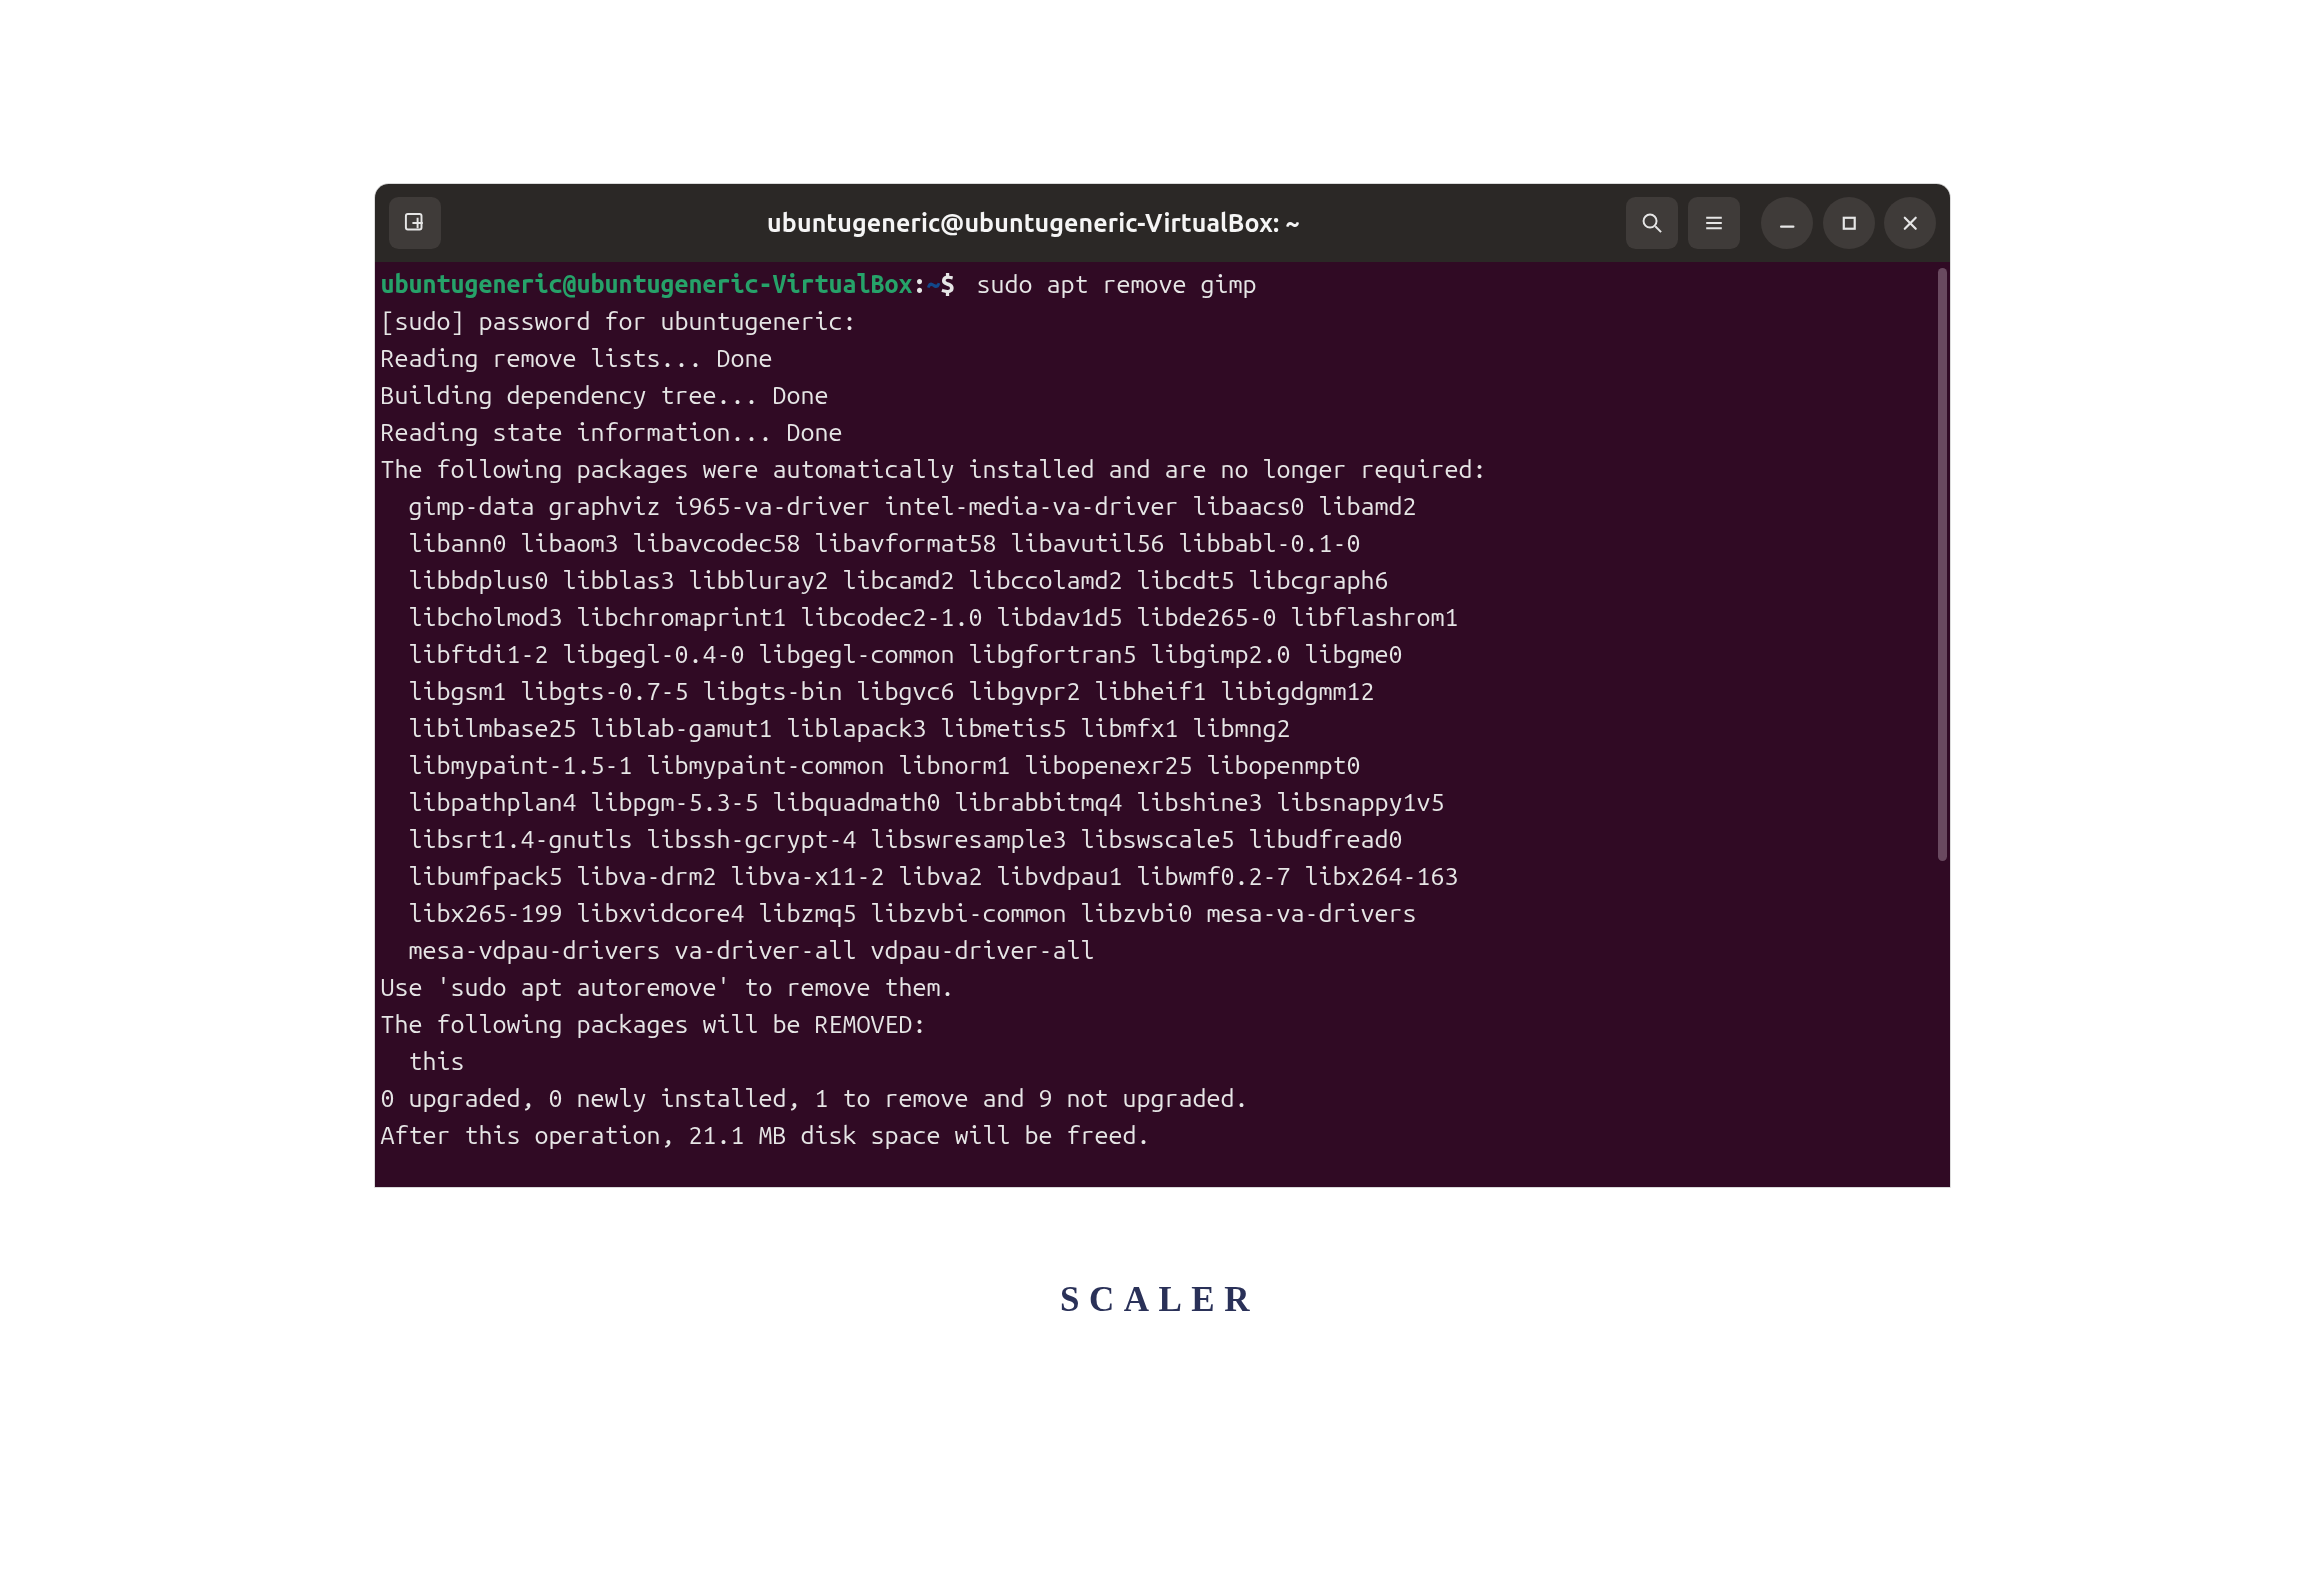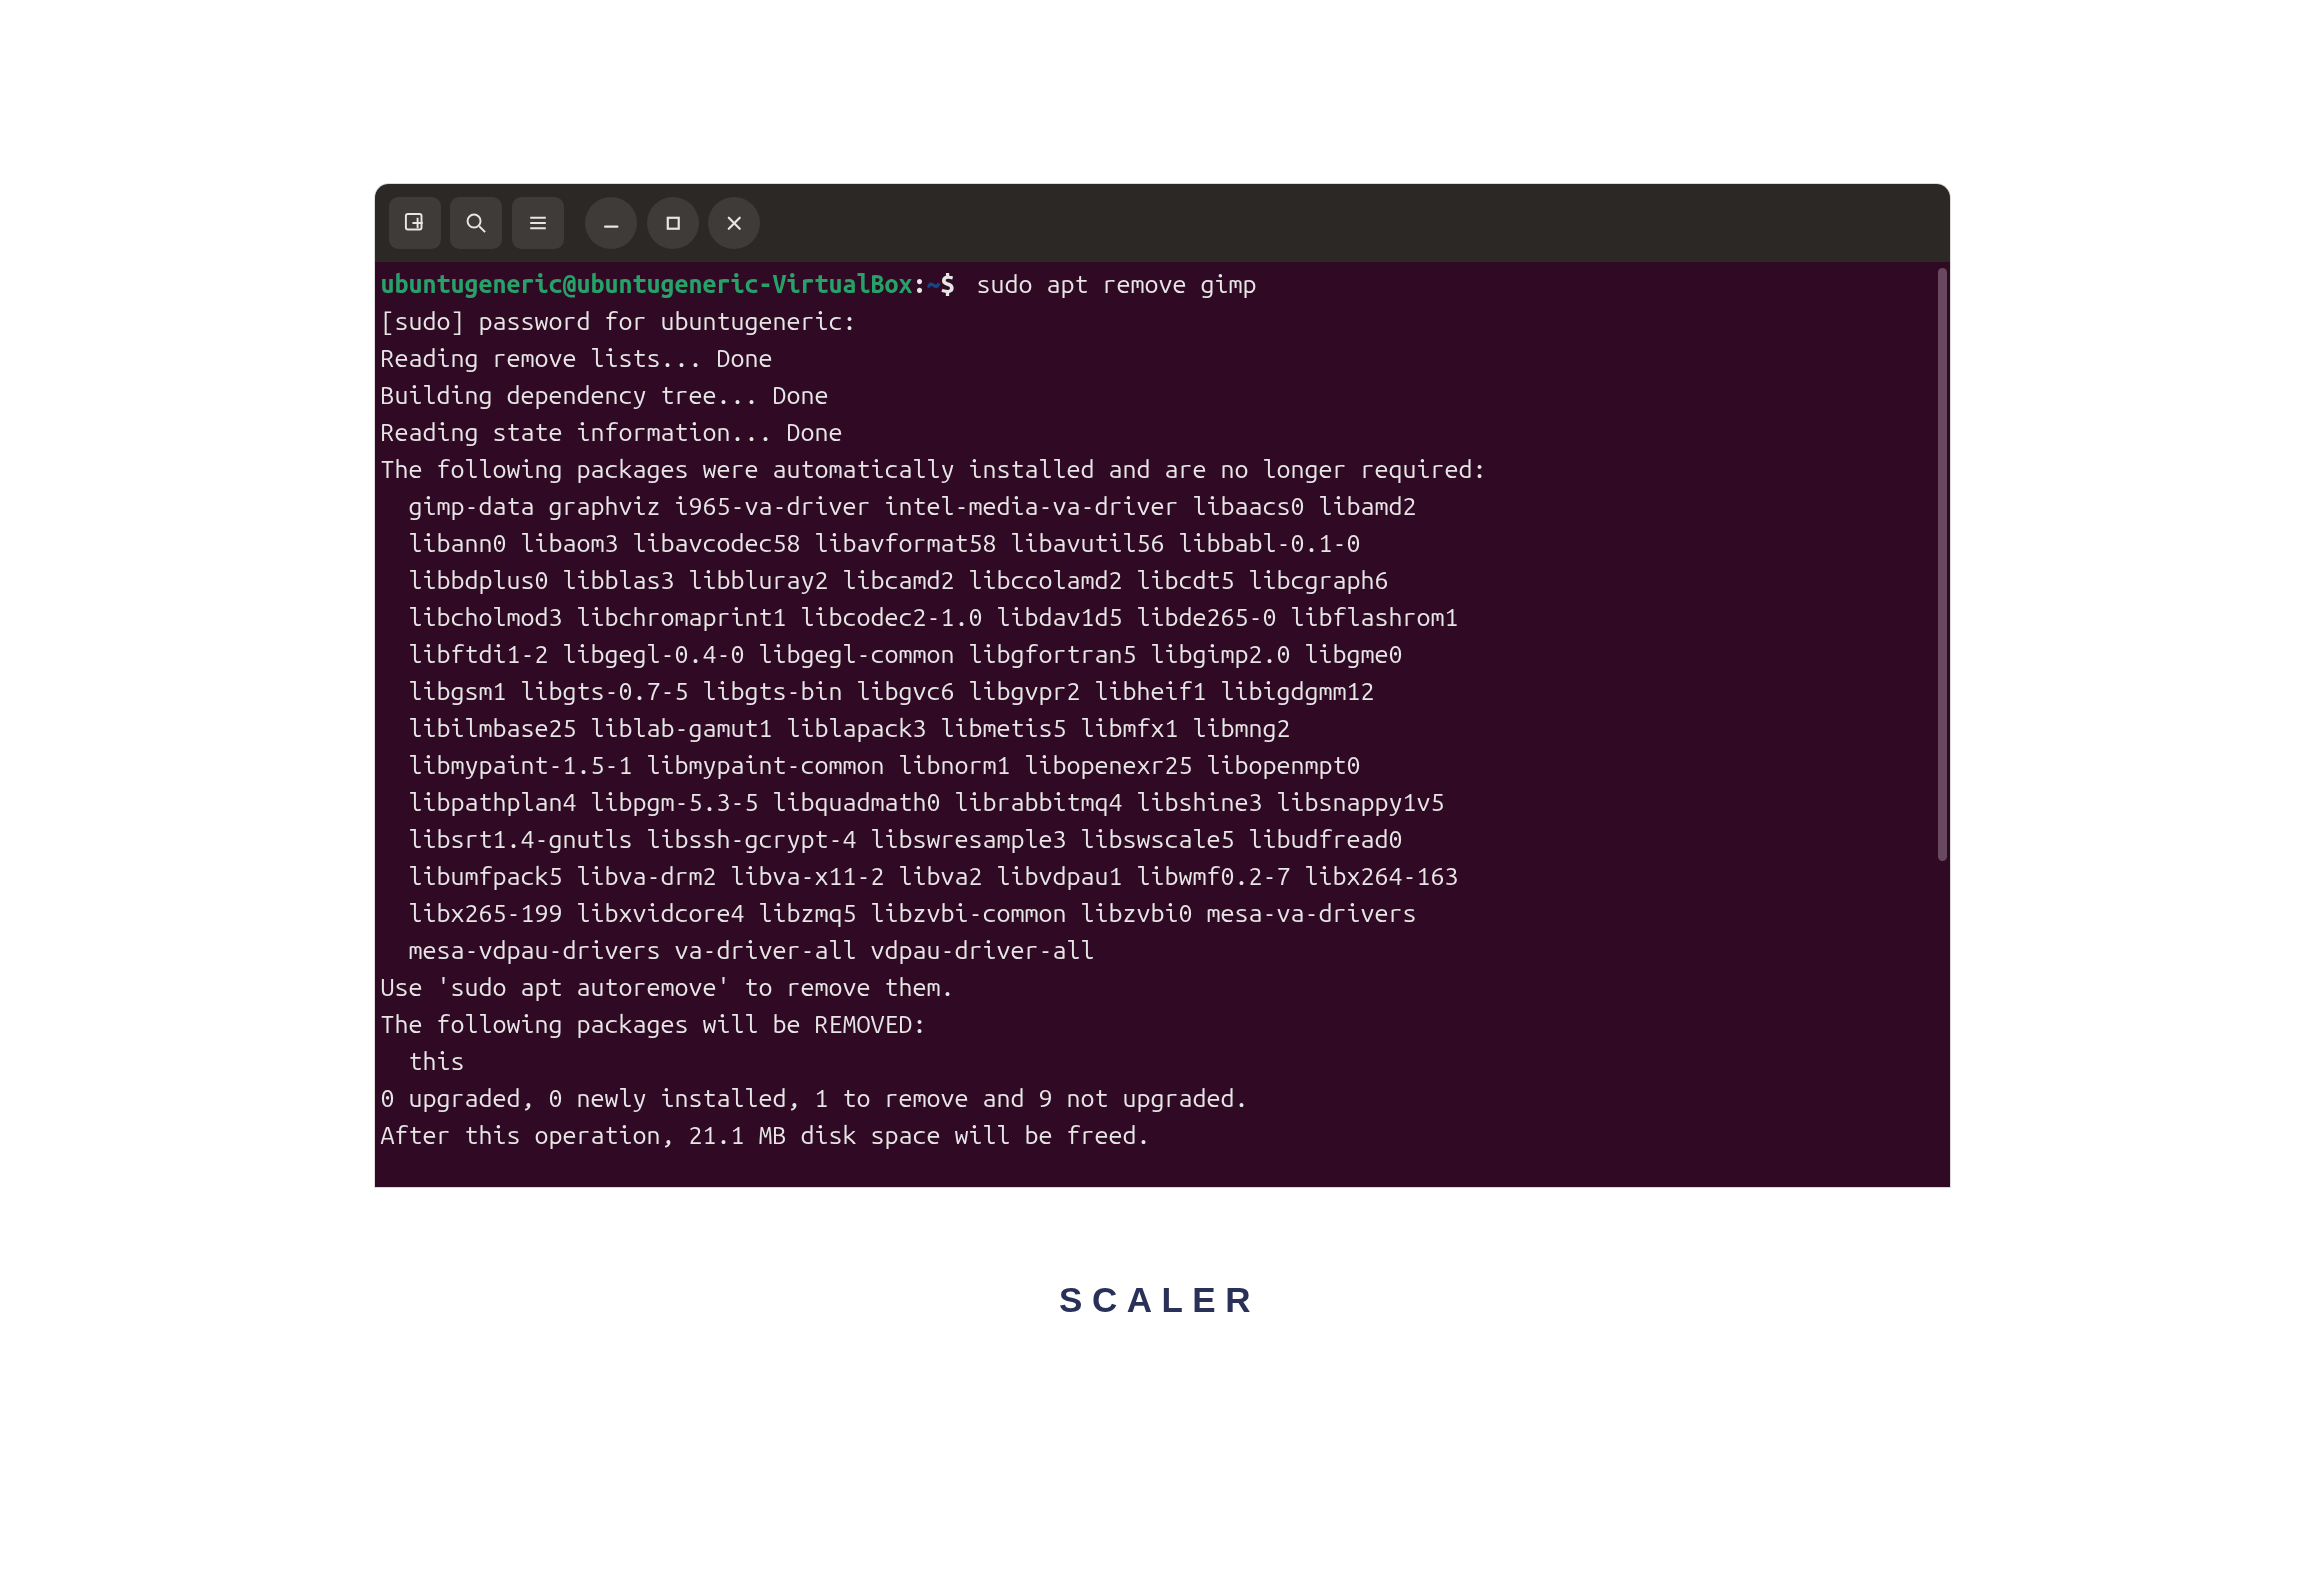--- a/index.html
+++ b/index.html
@@ -115,21 +115,21 @@
   }
   .watermark {
     position: absolute;
     left: 50%;
     top: 1282px;
     transform: translateX(-50%);
     text-align: center;
     user-select: none;
   }
   .wm-top {
-    font-family: Liberation Sans, sans-serif;
+    font-family: Liberation Serif, serif;
     font-size: 35px;
     font-weight: 800;
     color: #2a3158;
     letter-spacing: 9.5px;
     line-height: 1;
   }
   .wm-bot {
     font-family: "Brush Script MT", "Segoe Script", cursive;
     font-size: 74px;
     font-weight: 600;
@@ -147,20 +147,21 @@
   <div class="titlebar">
     <div class="left-group">
       <div class="tb-btn">
         <svg viewBox="0 0 40 40">
           <rect x="6" y="6" width="24" height="24" rx="3"></rect>
           <line x1="24" y1="12" x2="24" y2="28" stroke-width="3"></line>
           <line x1="16" y1="20" x2="32" y2="20" stroke-width="3"></line>
         </svg>
       </div>
     </div>
+    <div class="titlebar-title">ubuntugeneric@ubuntugeneric-VirtualBox: ~</div>
     <div class="right-group">
       <div class="tb-btn">
         <svg viewBox="0 0 40 40">
           <circle cx="17" cy="17" r="10"></circle>
           <line x1="25" y1="25" x2="34" y2="34"></line>
         </svg>
       </div>
       <div class="tb-btn">
         <svg viewBox="0 0 40 40">
           <line x1="8" y1="12" x2="32" y2="12"></line>

